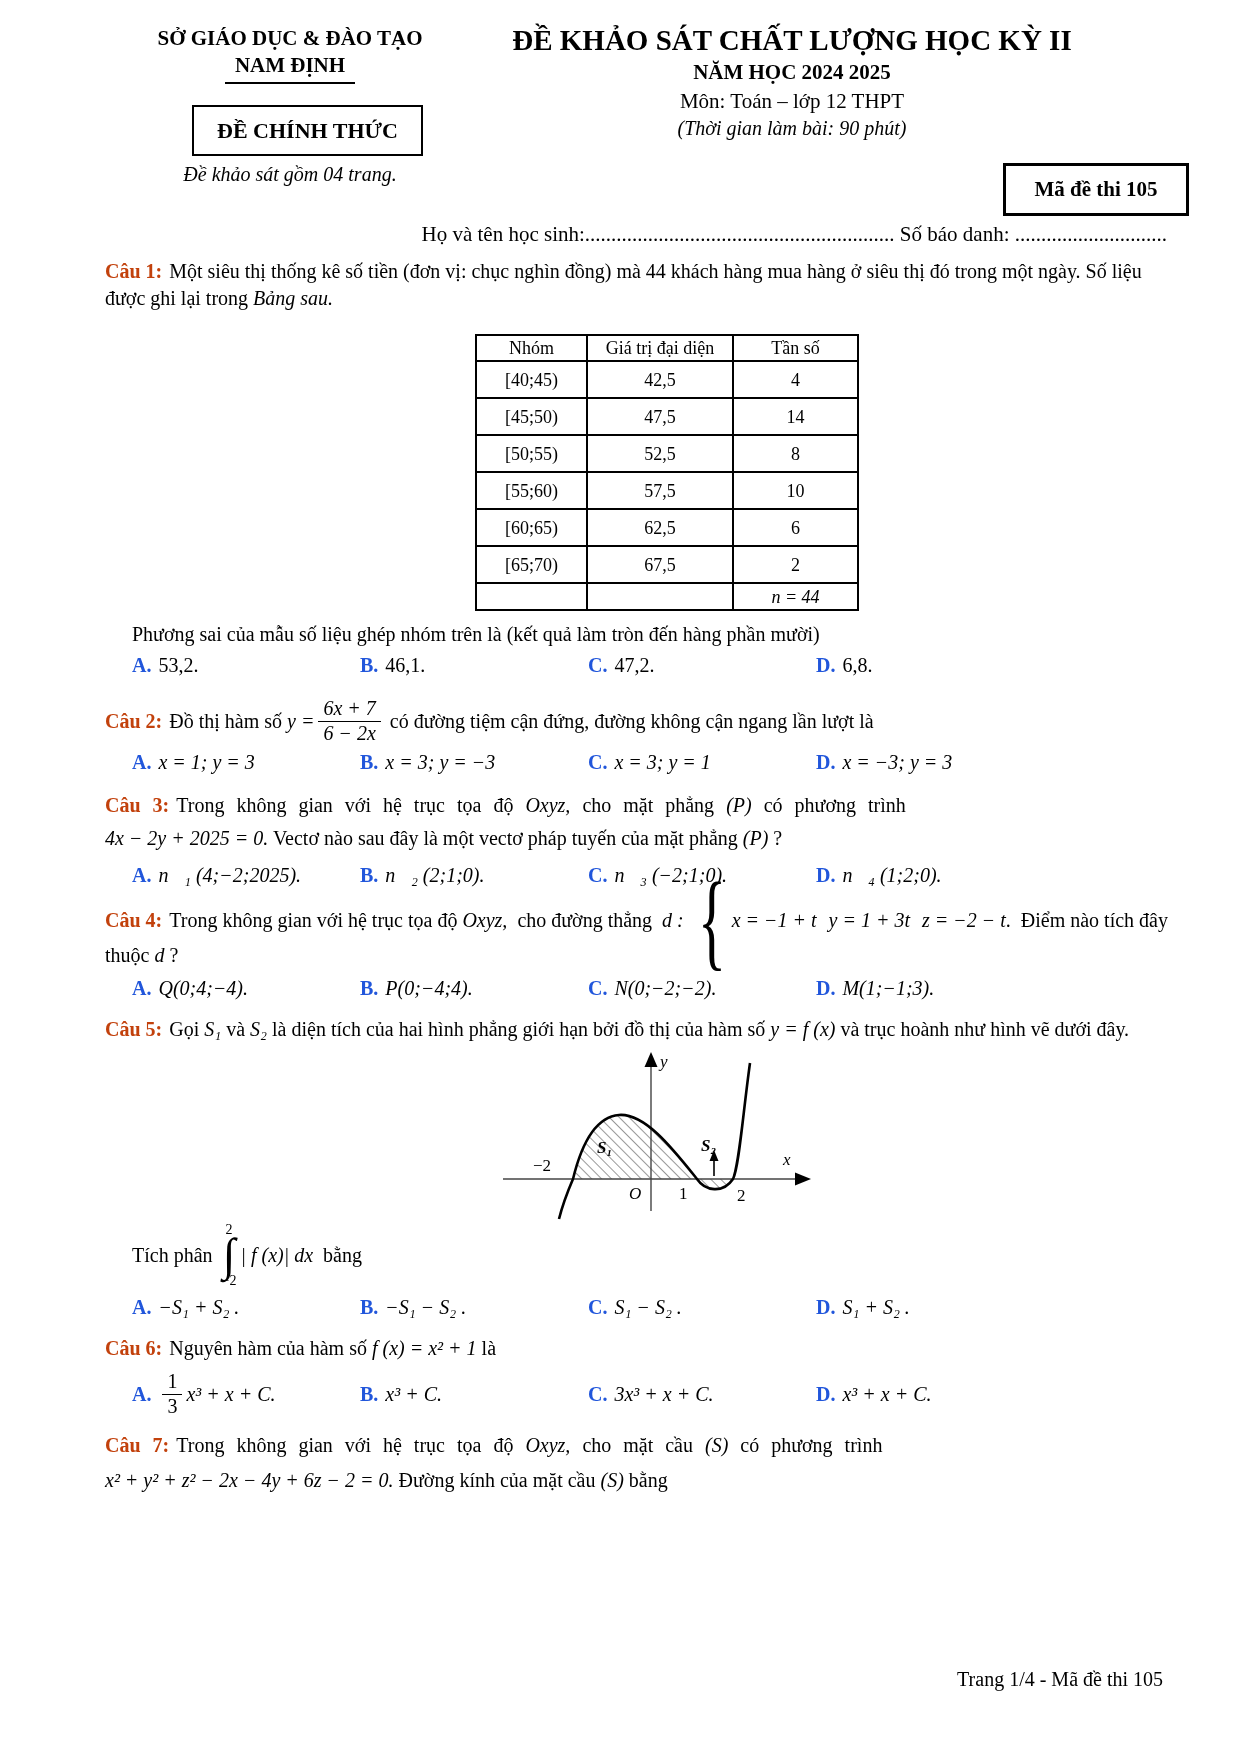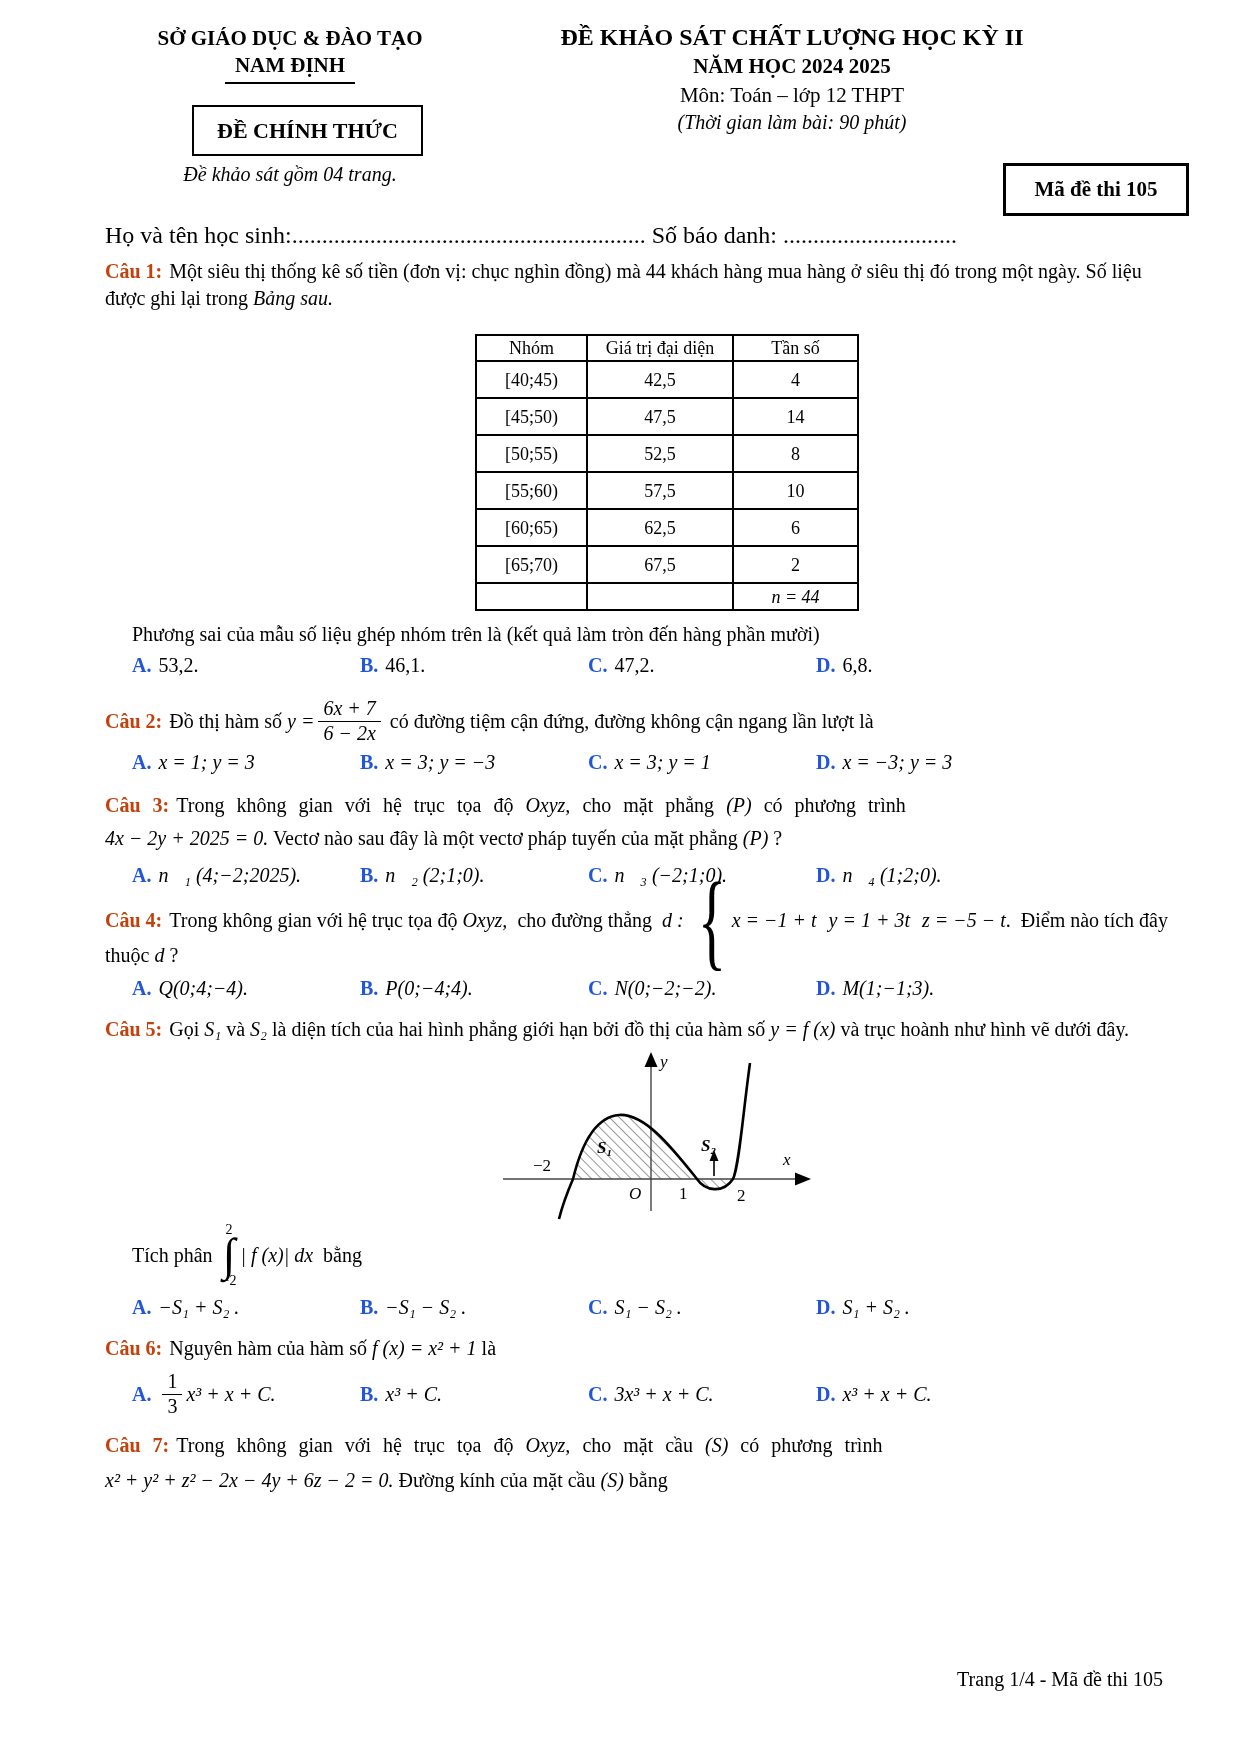--- a/index.html
+++ b/index.html
@@ -12,30 +12,30 @@
   .hdr-left .l1 { font-weight:bold; font-size:21px; }
   .hdr-left .l2 { display:inline-block; font-weight:bold; font-size:21px; margin-top:2px;
                   border-bottom:2.5px solid #000; padding:0 10px 4px 10px; }
   .box-official { position:absolute; left:192px; top:105px; width:231px; height:51px;
                   border:2.5px solid #000; display:flex; align-items:center; justify-content:center;
                   font-weight:bold; font-size:22px; }
   .hdr-note { position:absolute; left:128px; top:163px; width:324px; text-align:center;
               font-style:italic; font-size:20px; }
 
   .hdr-right { position:absolute; left:468px; top:24px; width:648px; text-align:center; }
-  .hdr-right .r1 { font-weight:bold; font-size:24px; }
+  .hdr-right .r1 { font-weight:bold; font-size:29px; }
   .hdr-right .r2 { font-weight:bold; font-size:21px; margin-top:3px; }
   .hdr-right .r3 { font-size:21px; margin-top:4px; }
   .hdr-right .r4 { font-style:italic; font-size:20px; margin-top:3px; }
   .box-code { position:absolute; left:1003px; top:163px; width:186px; height:53px;
               border:3px solid #000; display:flex; align-items:center; justify-content:center;
               font-weight:bold; font-size:21px; }
 
-  .student-line { position:absolute; left:105px; top:222px; width:1062px; font-size:24px;
-                  white-space:nowrap; overflow:hidden; }
+  .student-line { position:absolute; left:105px; top:222px; width:1062px; font-size:21px;
+                  white-space:nowrap; overflow:hidden;text-align:right; }
 
   
   .content { position:absolute; left:105px; top:258px; width:1064px; font-size:20px; line-height:1.35; }
   .qlabel { color:#c2410c; font-weight:bold; margin-right:7px; }
   .letter { color:#2156db; font-weight:bold; margin-right:7px; }
   .math { font-style:italic; }
   .justify1 { word-spacing:7px; }
 
   .qp { margin-top:0; }
   .opts { display:flex; padding-left:27px; align-items:center; }
@@ -206,21 +206,21 @@
           <b class="letter">C.</b>
           <span class="math">n⃗₃ (−2;1;0).</span>
         </span>
       <span class="opt">
           <b class="letter">D.</b>
           <span class="math">n⃗₄ (1;2;0).</span>
         </span>
     </div>
 
     <div class="qline q4line mt14">
-      <b class="qlabel">Câu 4:</b><span>Trong không gian với hệ trục tọa độ </span><span class="math">Oxyz,</span><span>  cho đường thẳng  </span><span class="math">d :</span><span class="brace">{</span><span class="eqs"><span class="math">x = −1 + t</span><span class="math">y = 1 + 3t</span><span class="math">z = −5 − t</span></span><span>.  Điểm nào tích đây</span>
+      <b class="qlabel">Câu 4:</b><span>Trong không gian với hệ trục tọa độ </span><span class="math">Oxyz,</span><span>  cho đường thẳng  </span><span class="math">d :</span><span class="brace">{</span><span class="eqs"><span class="math">x = −1 + t</span><span class="math">y = 1 + 3t</span><span class="math">z = −2 − t</span></span><span>.  Điểm nào tích đây</span>
     </div>
     <p class="mt4"><span>thuộc </span><span class="math">d</span><span> ?</span></p>
     <div class="opts mt6">
       <span class="opt">
           <b class="letter">A.</b>
           <span class="math">Q(0;4;−4).</span>
         </span>
       <span class="opt">
           <b class="letter">B.</b>
           <span class="math">P(0;−4;4).</span>

